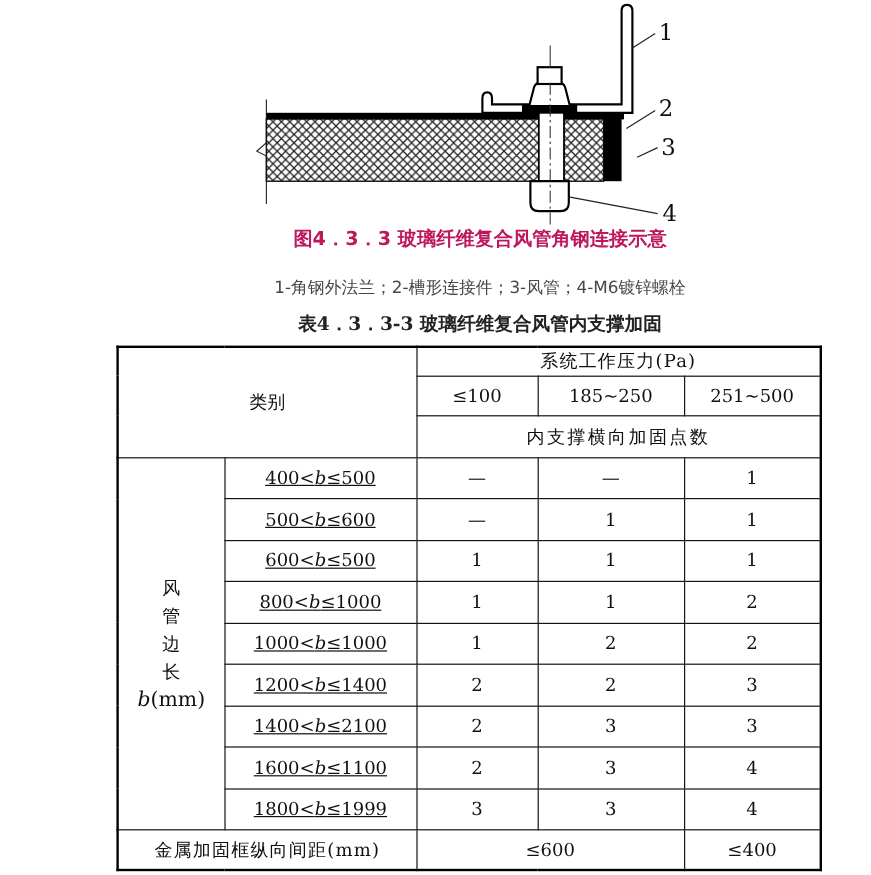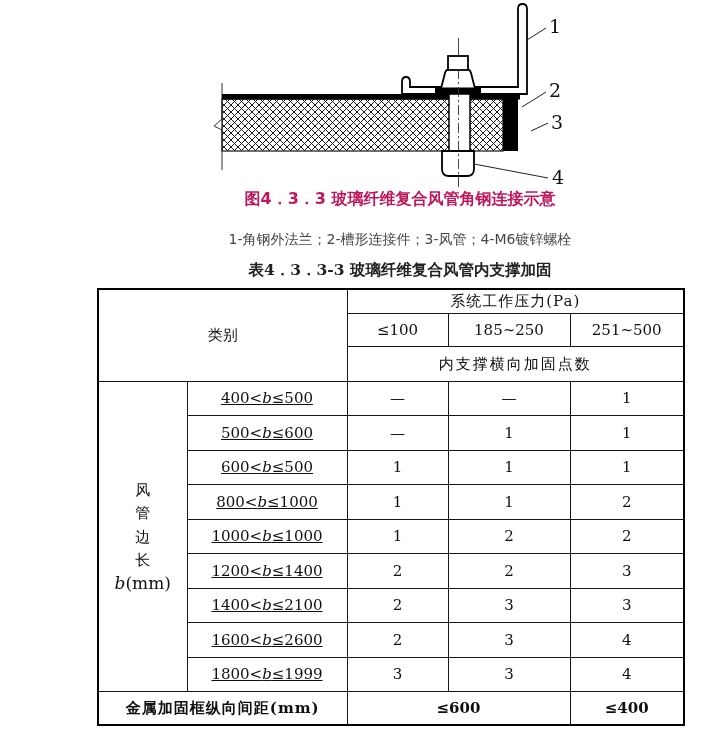--- a/index.html
+++ b/index.html
@@ -18,21 +18,21 @@
   .table-title{top:260px;font-size:15.5px;font-weight:bold;color:#222;}
 
   
   table.grid{position:absolute;left:97px;top:288px;width:586px;
              border-collapse:collapse;table-layout:fixed;
              border:2.5px solid #000;}
   table.grid td{border:1px solid #151515;text-align:center;vertical-align:middle;
                 font-size:15px;color:#101010;padding:0;line-height:1.2;
                 overflow:hidden;}
   tr.r1{height:24px;} tr.r2{height:33px;} tr.r3{height:35px;}
-  tr.rb{height:34.5px;} tr.rf{height:33px;font-weight:bold;}
+  tr.rb{height:34.5px;} tr.rf{height:33px;}
   td.ls{letter-spacing:2px;}
   td.ls1{letter-spacing:1px;}
   i.var{font-style:italic;font-family:"DejaVu Serif","Liberation Serif",serif;}
   td.side-cell{vertical-align:middle;margin-left:40px;}
   .vert{width:17px;margin:0 auto;word-break:break-all;line-height:1.55;
         font-size:15px;letter-spacing:0;}
   .side-unit{font-size:17px;margin-top:1px;}
   td.range{font-size:15px;text-decoration:underline;}
   text.lbl{font-family:"DejaVu Serif","Liberation Serif",serif;font-size:19px;fill:#111;}
 </style>
@@ -143,21 +143,21 @@
         <td>2</td>
         <td>3</td>
       </tr>
       <tr class="rb">
         <td class="range"><span>1400&lt;</span><i class="var">b</i><span>≤2100</span></td>
         <td>2</td>
         <td>3</td>
         <td>3</td>
       </tr>
       <tr class="rb">
-        <td class="range"><span>1600&lt;</span><i class="var">b</i><span>≤2600</span></td>
+        <td class="range"><span>1600&lt;</span><i class="var">b</i><span>≤1100</span></td>
         <td>2</td>
         <td>3</td>
         <td>4</td>
       </tr>
       <tr class="rb">
         <td class="range"><span>1800&lt;</span><i class="var">b</i><span>≤1999</span></td>
         <td>3</td>
         <td>3</td>
         <td>4</td>
       </tr>

